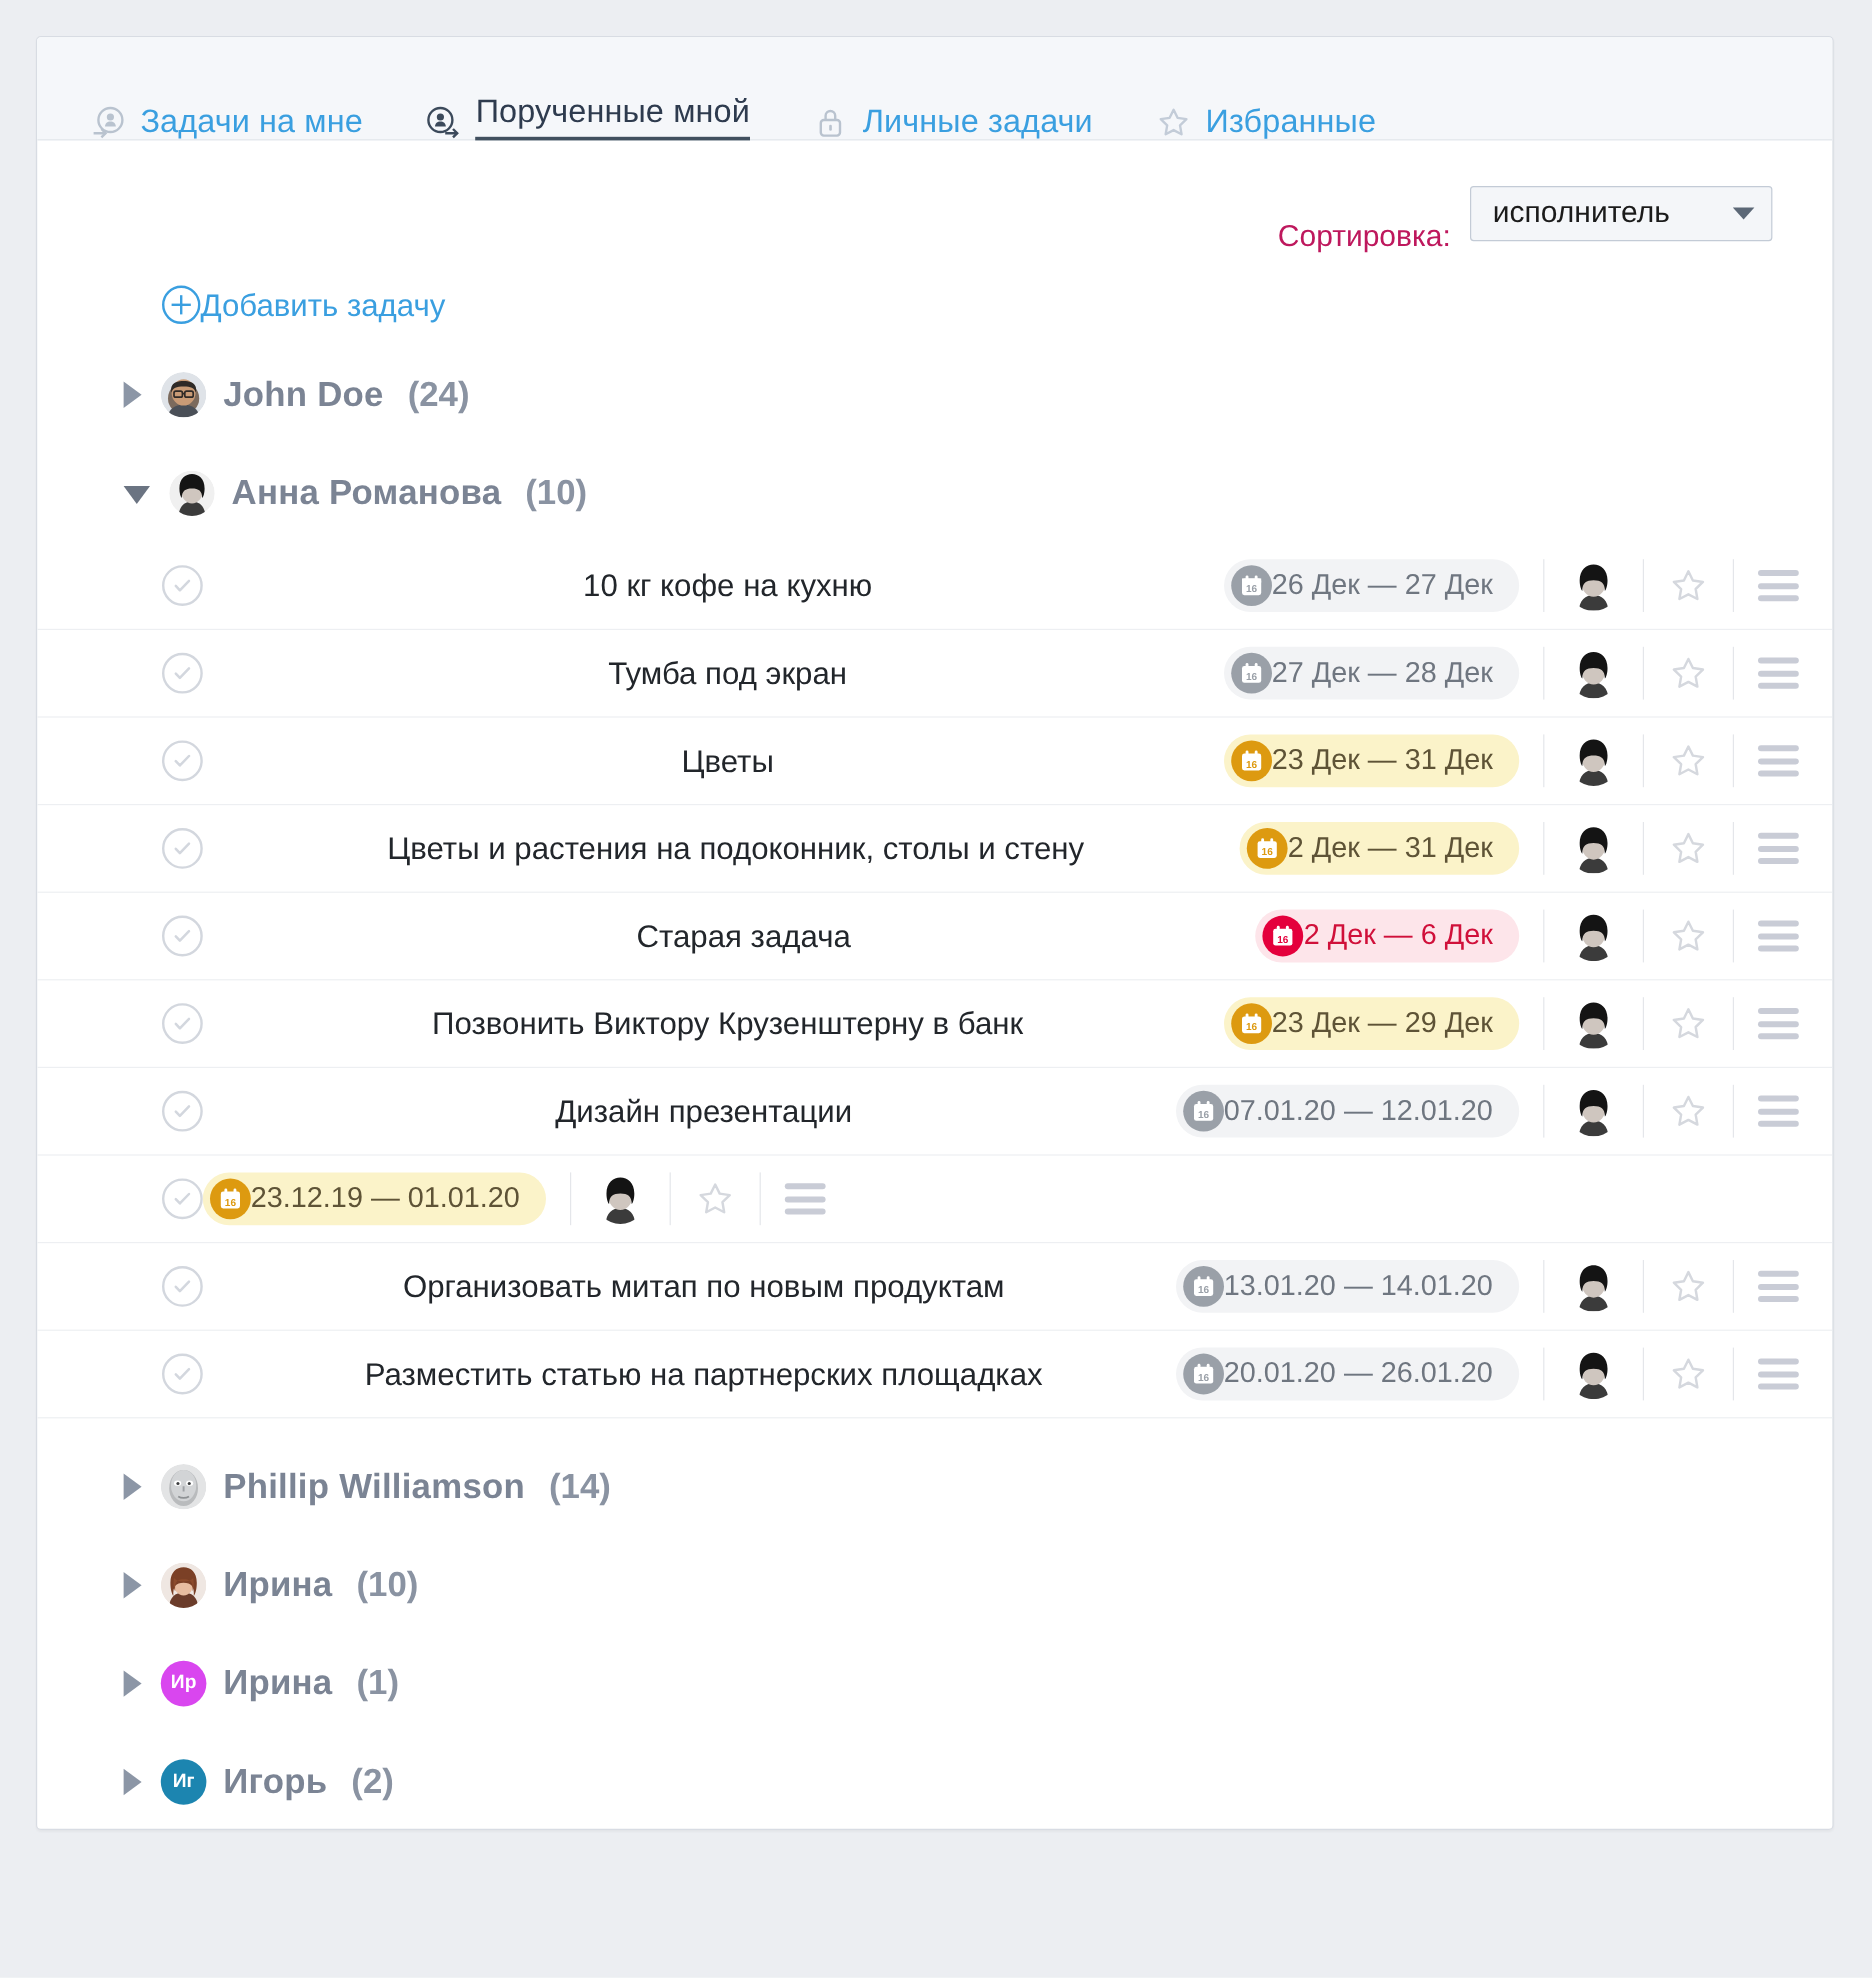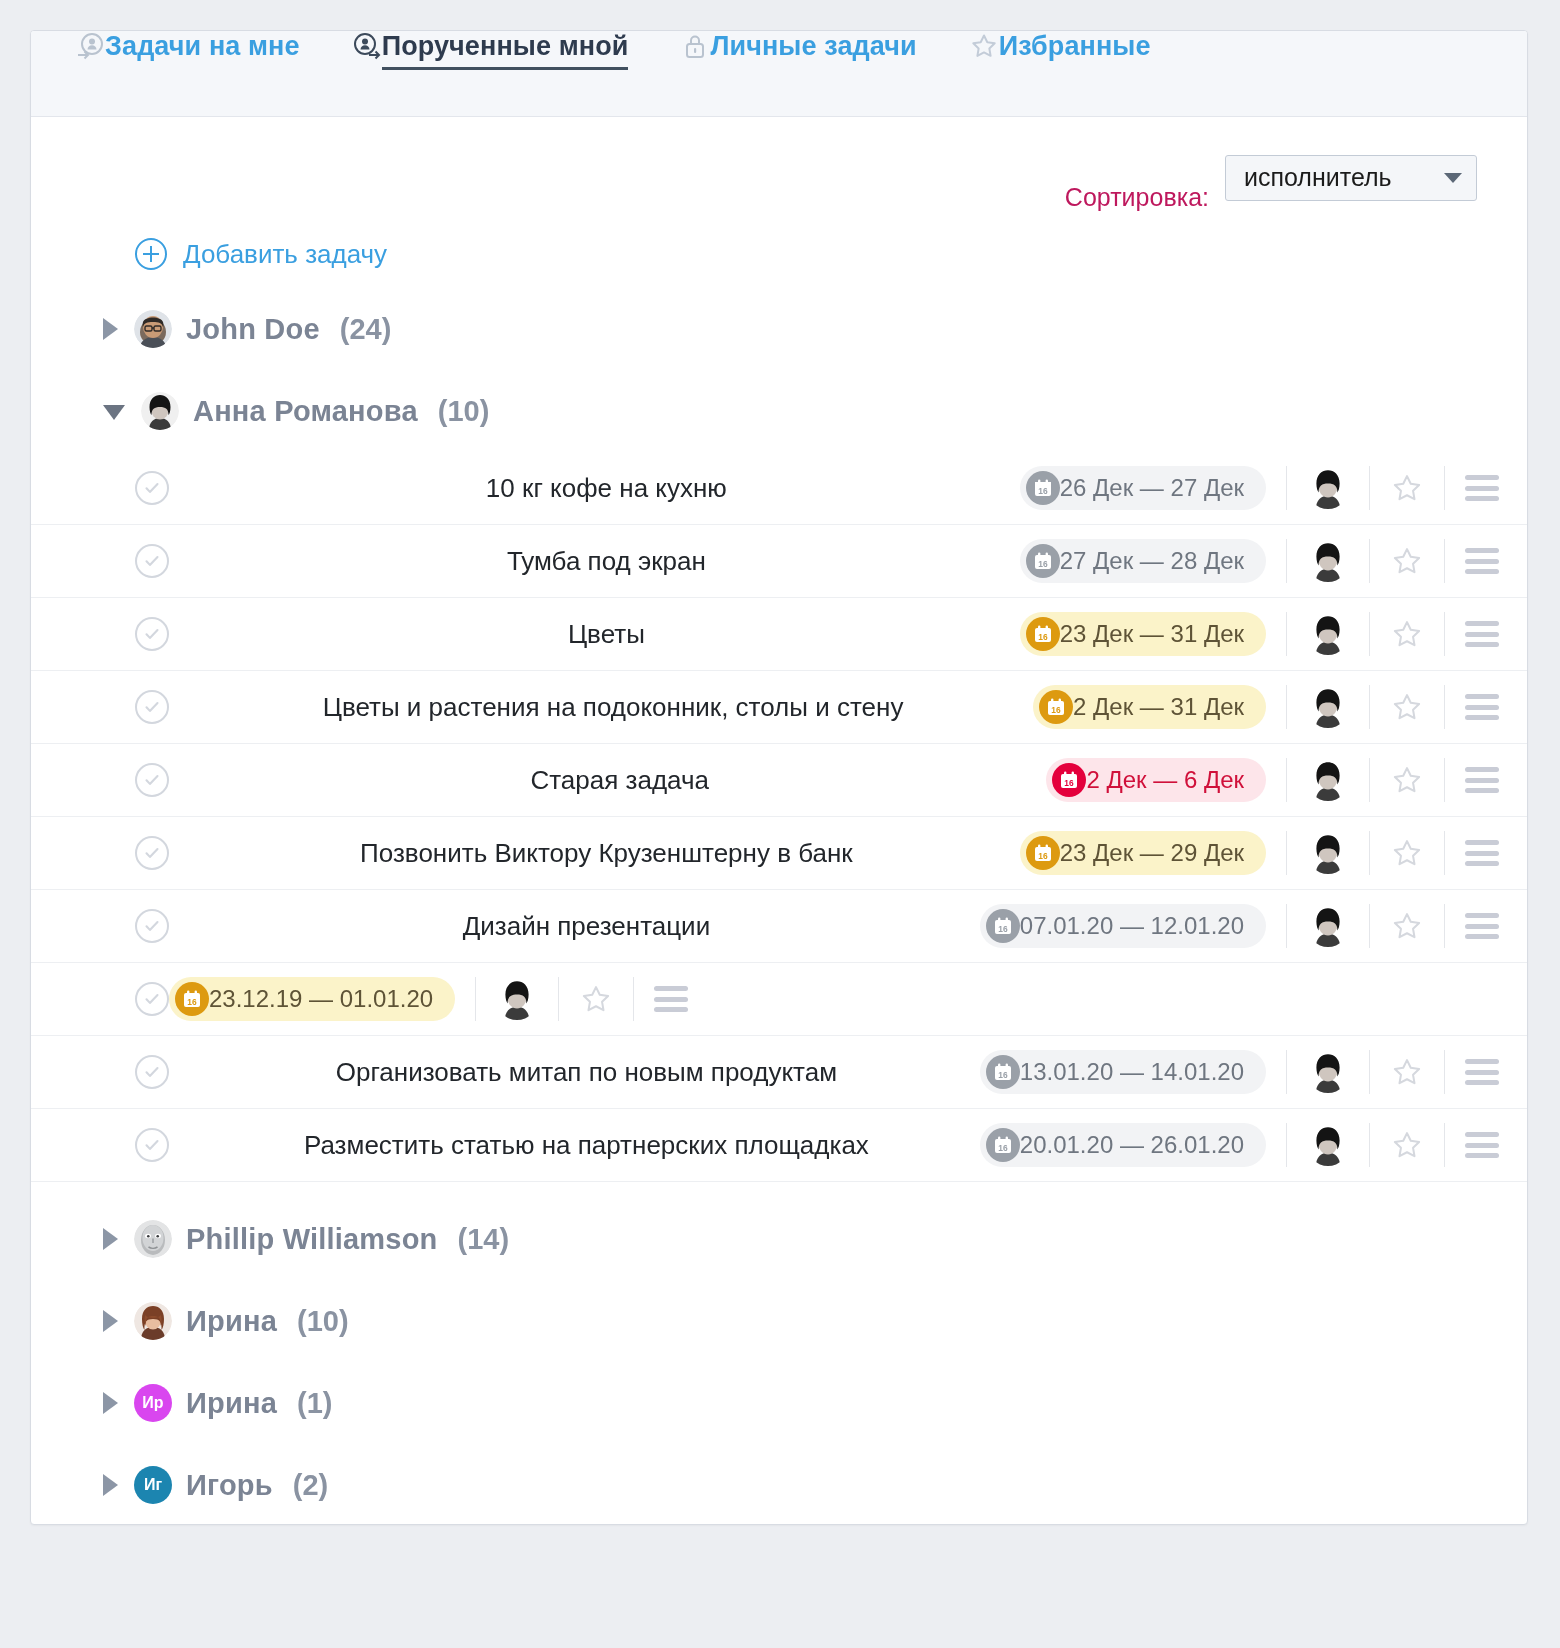--- a/index.html
+++ b/index.html
@@ -31,26 +31,26 @@
     height: 86px;
     background: #f5f7fa;
     border-bottom: 1px solid #e3e6ec;
     display: flex;
     align-items: center;
     padding-left: 44px;
     flex: 0 0 auto;
   }
   .tab {
     display: flex;
-    align-items: flex-start;
+    align-items: flex-end;
+    gap: 12px;
     margin-right: 52px;
     cursor: pointer;
     position: relative;
     height: 86px;
-    font-weight: bold;
   }
   .tab .tab-label {
     font-size: 27px;
     color: #3a9fe0;
     letter-spacing: 0.1px;
     white-space: nowrap;
   }
   .tab.active .tab-label {
     color: #2e3b4e;
     border-bottom: 3px solid #41505f;
@@ -92,21 +92,20 @@
     border-right: 9px solid transparent;
     border-top: 10px solid #5c6877;
   }
 
   
   .list { padding: 0 0 0 0; flex: 1 1 auto; overflow: hidden; }
 
   .add-task {
     display: flex;
     align-items: center;
-    gap: 16px;
     padding: 26px 0 18px 104px;
     cursor: pointer;
   }
   .plus-circle {
     width: 32px; height: 32px; flex: 0 0 auto;
     border: 2px solid #3a9fe0;
     border-radius: 50%;
     position: relative;
   }
   .plus-circle::before, .plus-circle::after {

